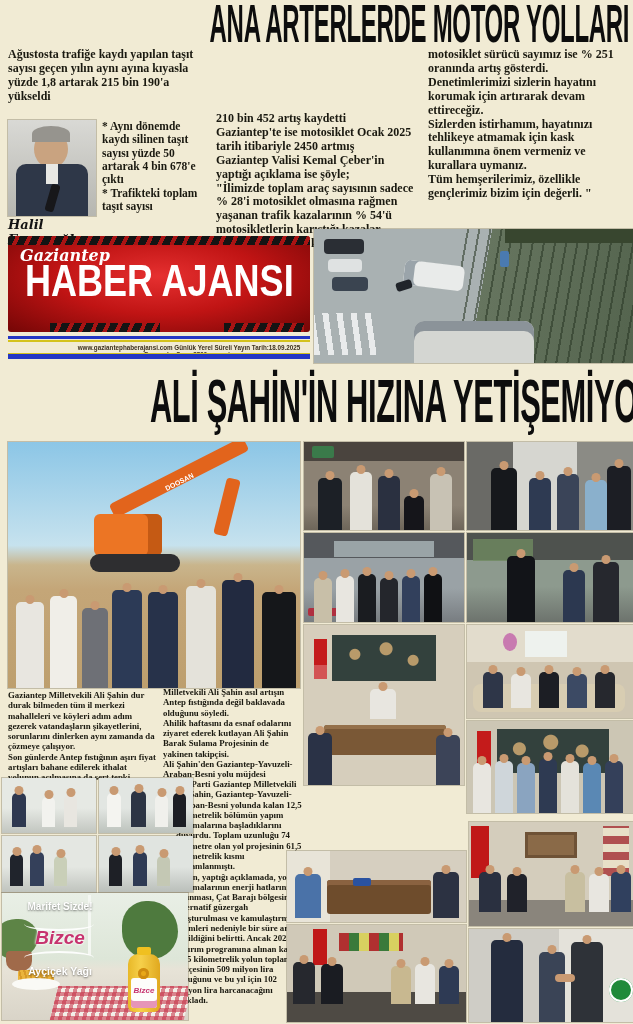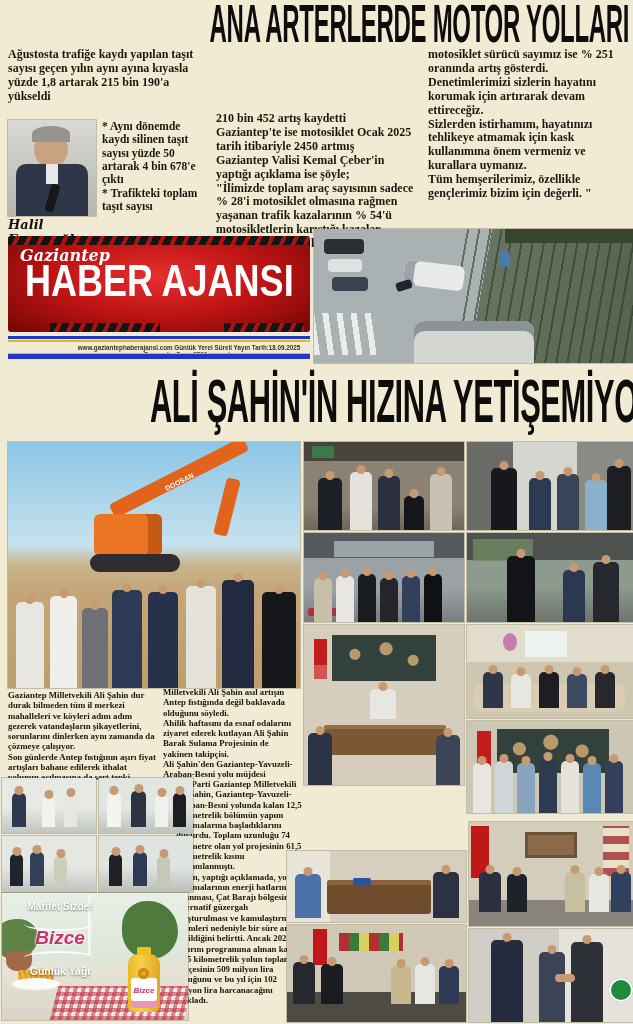--- a/index.html
+++ b/index.html
@@ -230,21 +230,21 @@
       <div class="abs" style="left:9px;top:-7px;width:14px;height:8px;background:#f0c020;border-radius:2px;"></div>
       <div class="abs" style="left:3px;bottom:4px;width:26px;height:30px;background:#fdfdfb;border-radius:3px;box-shadow:inset 0 -7px 0 #e695b8;">
         <div style="text-align:center;font:italic 700 8px 'Liberation Sans',sans-serif;color:#c6336e;padding-top:8px;">Bizce</div>
       </div>
       <div class="abs" style="left:10px;top:14px;width:11px;height:11px;border-radius:50%;background:#e8a818;box-shadow:inset 0 0 0 3px #cf8c10;"></div>
     </div>
     <div class="ad-txt" style="top:8px;font-size:10px;">Marifet Sizde!</div>
     <div class="abs" style="left:22px;top:24px;width:70px;height:12px;border-bottom:2px solid rgba(255,255,255,.9);border-radius:50%;"></div>
     <div class="ad-txt" style="top:34px;font-size:19px;font-style:italic;color:#c6336e;text-shadow:0 0 2px #fff,0 0 3px #fff;">Bizce</div>
     <div class="abs" style="left:22px;top:58px;width:70px;height:12px;border-top:2px solid rgba(255,255,255,.9);border-radius:50%;"></div>
-    <div class="ad-txt" style="top:72px;font-size:10.5px;">Günlük Yağı</div>
+    <div class="ad-txt" style="top:72px;font-size:10.5px;">Ayçiçek Yağı</div>
   </div>
 
   <div class="photo" style="left:287px;top:851px;width:179px;height:71px;background:linear-gradient(90deg,#e8e4d8 0 24%,#d6cfc0 24%);">
     <div class="abs" style="left:40px;bottom:8px;width:104px;height:34px;background:#6e4c2c;box-shadow:inset 0 5px 0 #8a6240;border-radius:3px;"></div>
     <div class="abs" style="left:66px;bottom:36px;width:18px;height:8px;background:#2a52a0;border-radius:2px;"></div>
     <div class="fig" style="left:8px;bottom:4px;width:26px;height:44px;color:#4a72a8;"></div>
     <div class="fig" style="left:146px;bottom:4px;width:26px;height:46px;color:#2c3242;"></div>
   </div>
   <div class="photo" style="left:287px;top:925px;width:179px;height:97px;background:#d0c9b8;">
     <div class="abs" style="left:26px;top:4px;width:14px;height:36px;background:#c01818;"></div>

